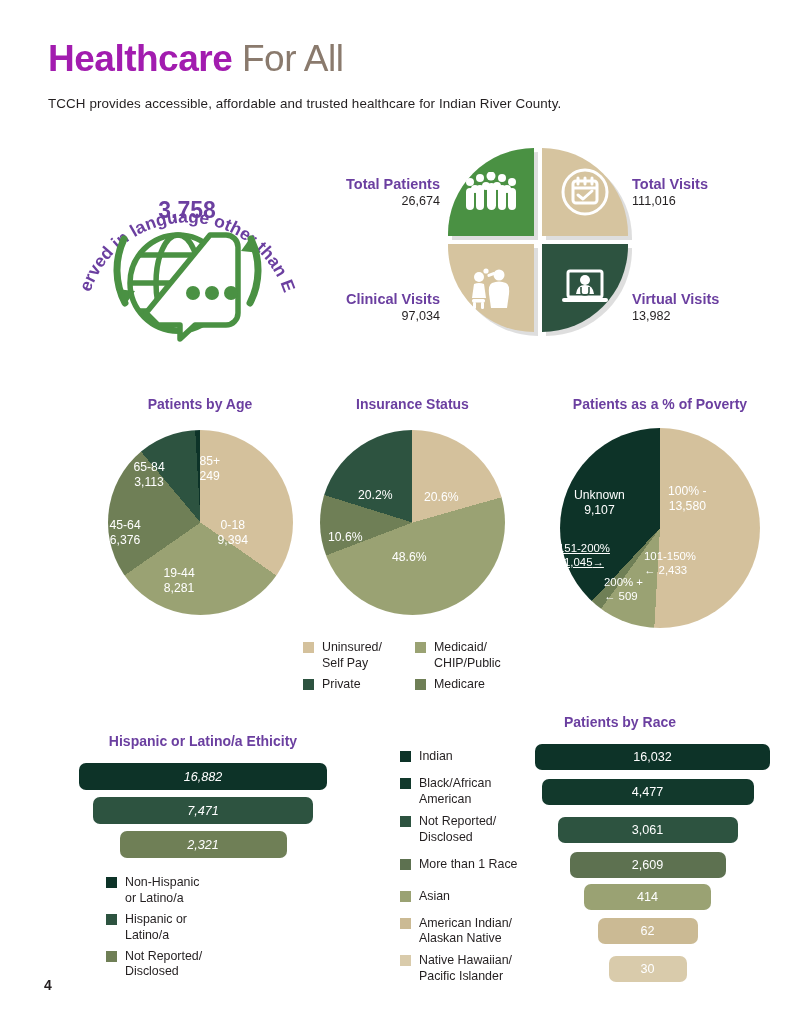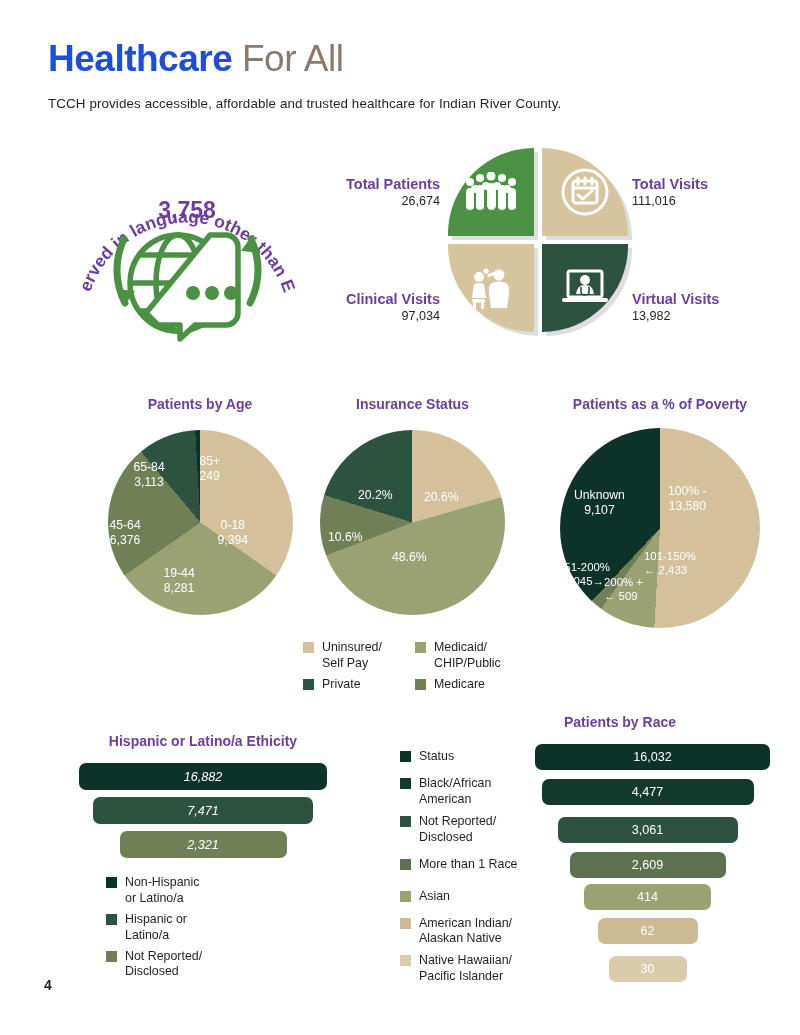--- a/index.html
+++ b/index.html
@@ -8,21 +8,21 @@
     background: #ffffff;
     font-family: "Liberation Sans", sans-serif;
     position: relative;
     overflow: hidden;
     color: #231f20;
   }
 
   
   .header { position: absolute; left: 48px; top: 40px; width: 720px; }
   .title { font-size: 37px; line-height: 1.05; letter-spacing: -0.5px; color: #8a7a6d; }
-  .title .bold { font-weight: bold; color: #1d4ed8; }
+  .title .bold { font-weight: bold; color: #a21caf; }
   .subtitle { margin-top: 17px; font-size: 13.4px; color: #231f20; letter-spacing: .1px; }
 
   
   .lang-badge { position: absolute; left: 62px; top: 143px; width: 250px; height: 215px; }
   .lang-badge svg { position: absolute; left: 0; top: 0; }
   .lang-number {
     position: absolute; left: 0; top: 54px; width: 250px;
     text-align: center; font-size: 23px; font-weight: bold; color: #6b3fa0;
   }
 
@@ -265,21 +265,21 @@
   <div class="sec-title">Patients as a % of Poverty</div>
   <div class="pie" style="width: 200px; height: 200px; margin: 16px auto 0px; background: conic-gradient(rgb(212, 193, 156) 0deg, rgb(212, 193, 156) 183.28deg, rgb(154, 162, 115) 183.28deg, rgb(154, 162, 115) 216.116deg, rgb(111, 127, 86) 216.116deg, rgb(111, 127, 86) 222.986deg, rgb(13, 51, 40) 222.986deg, rgb(13, 51, 40) 237.089deg, rgb(13, 51, 40) 237.089deg, rgb(13, 51, 40) 360deg);" id="pie-pov">
     <div class="pie-label" style="left:14px; top:60px;">
       <span>Unknown</span><br>
       <span>9,107</span>
     </div>
     <div class="pie-label" style="left:108px; top:56px;">
       <span>100% -</span><br>
       <span>13,580</span>
     </div>
-    <div class="pie-label" style="left:-2px; top:133px; font-size:11.4px;">
+    <div class="pie-label" style="left:-2px; top:114px; font-size:11.4px;text-decoration:underline;">
       <span>151-200%</span><br>
       <span>1,045</span><span>→</span>
     </div>
     <div class="pie-label" style="left:84px; top:122px; font-size:11.4px; text-align:left;">
       <span>101-150%</span><br>
       <span>←</span> <span>2,433</span>
     </div>
     <div class="pie-label" style="left:44px; top:148px; font-size:11.4px; text-align:left;">
       <span>200% +</span><br>
       <span>←</span> <span>509</span>
@@ -316,21 +316,21 @@
   </div>
 </div>
 
 <div class="race-sec">
   <div class="sec-title" style="margin-left:80px;">Patients by Race</div>
   <div class="race-grid">
 
     <div class="race-row">
       <div class="race-legend-cell">
         <span class="swatch" style="background:#0d3328"></span>
-        <span class="legend-text">Status</span>
+        <span class="legend-text">Indian</span>
       </div>
       <div class="race-bar-cell">
         <div class="bar" style="width:235px;height:26px;background:#0d3328;">16,032</div>
       </div>
     </div>
 
     <div class="race-row">
       <div class="race-legend-cell">
         <span class="swatch" style="background:#12392c"></span>
         <span class="legend-text">Black/African<br>American</span>

